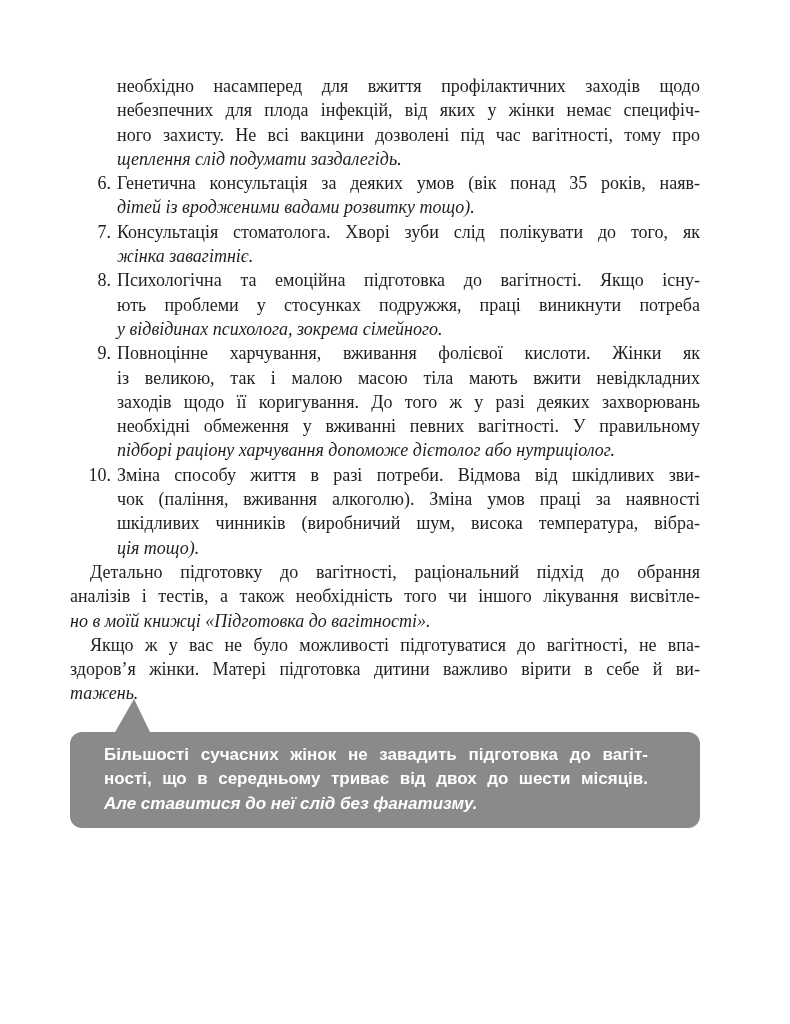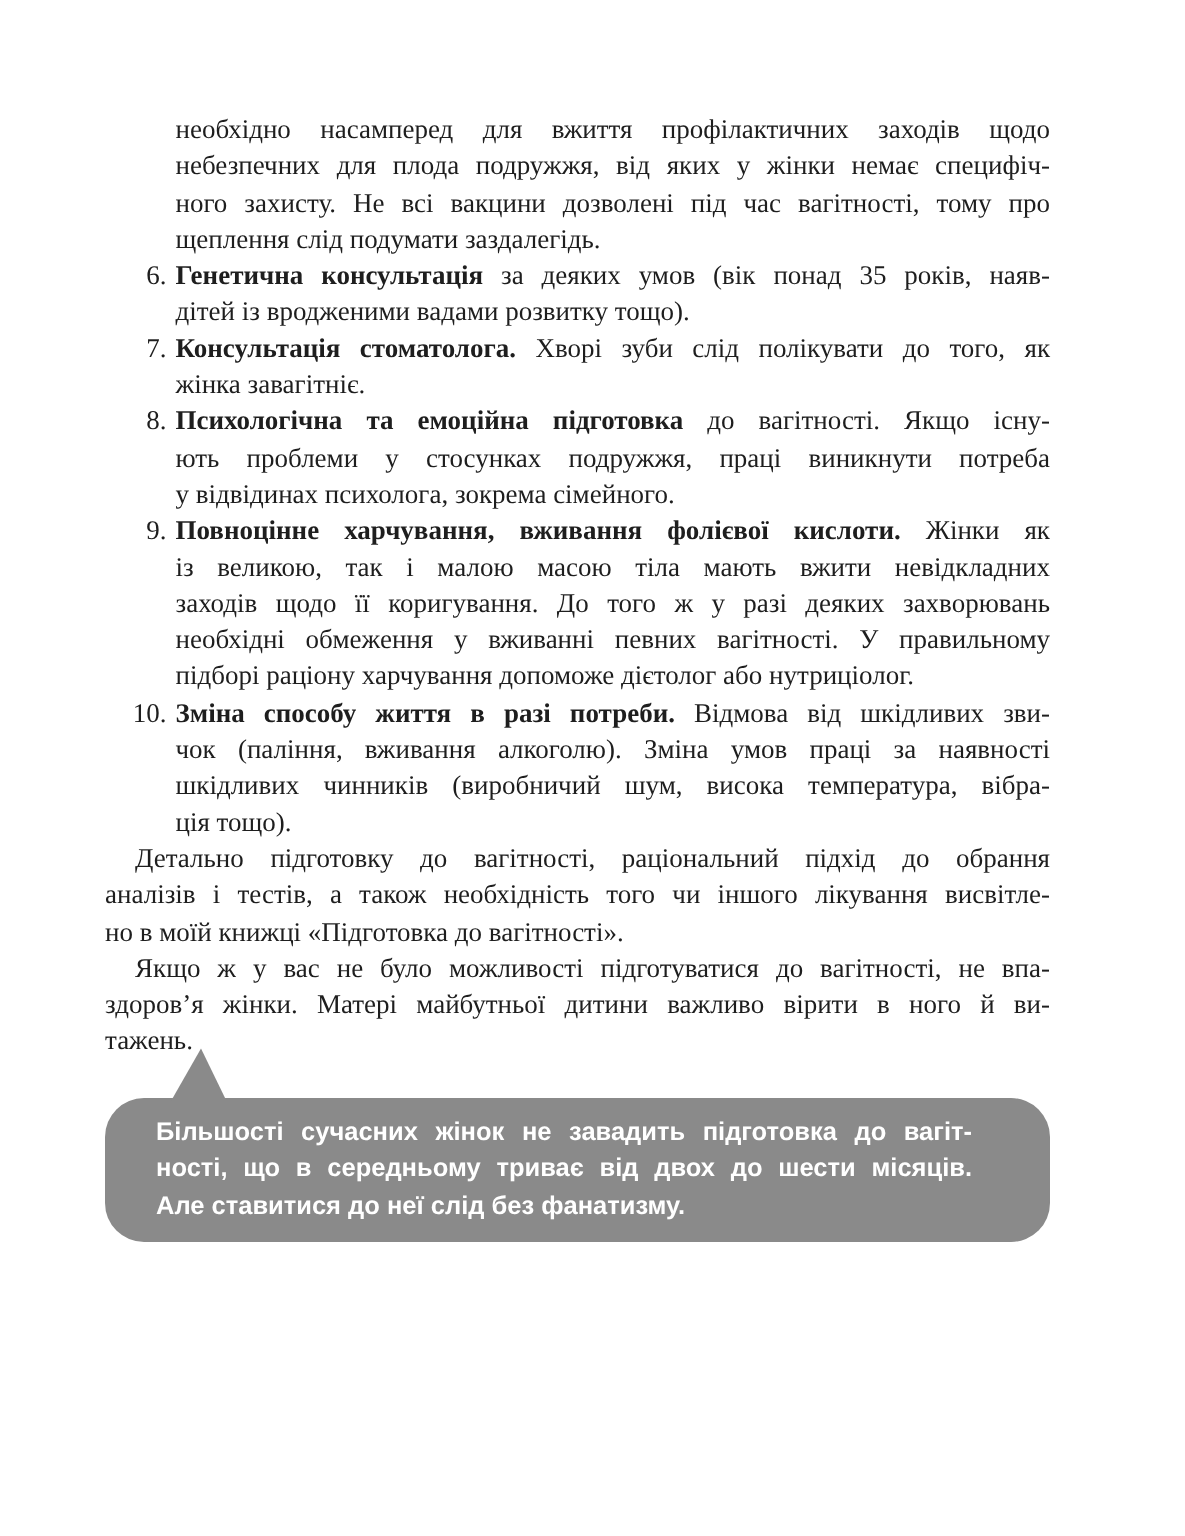--- a/index.html
+++ b/index.html
@@ -10,33 +10,33 @@
     box-sizing: border-box;
     padding: 74px 90px 0 70px;
     background: #ffffff;
     font-family: "Liberation Serif", "DejaVu Serif", serif;
     font-size: 18px;
     line-height: 24.3px;
     color: #1e1e1e;
     overflow: hidden;
   }
   .line { text-align: justify; text-align-last: justify; }
-  .line.last { text-align-last: left; }
+  .line.last { text-align-last: left; font-style: italic; }
   .line.indent { text-indent: 20px; }
   .hang { position: relative; padding-left: 47px; }
   .num {
     position: absolute;
     left: 0; top: 0;
     width: 41px;
     text-align: right;
   }
-  .lead { font-weight: bold; }
+  .lead { font-weight: normal; }
   .callout-wrap { position: relative; margin-top: 26px; }
   .callout {
-    border-radius: 26px;
+    border-radius: 12px;
     padding: 11px 52px 12px 34px;
     font-family: "Liberation Sans", "DejaVu Sans", sans-serif;
     font-weight: bold;
     font-size: 17px;
     line-height: 24.5px;
   }
   .callout-tail {
     position: absolute;
     top: -33px;
     left: 44px;
@@ -46,21 +46,21 @@
     border-bottom: 35px solid #8a8a8a;
   }
 </style>
 </head>
 <body>
 
 <div class="page" style="background: rgb(255, 255, 255); color: rgb(30, 30, 30);">
 
   <div class="hang">
     <div class="line">необхідно насамперед для вжиття профілактичних заходів щодо</div>
-    <div class="line">небезпечних для плода подружжя, від яких у жінки немає специфіч-</div>
+    <div class="line">небезпечних для плода інфекцій, від яких у жінки немає специфіч-</div>
     <div class="line">ного захисту. Не всі вакцини дозволені під час вагітності, тому про</div>
     <div class="line last">щеплення слід подумати заздалегідь.</div>
   </div>
 
   <div class="hang">
     <span class="num">6.</span>
     <div class="line"><span class="lead">Генетична консультація</span><span> за деяких умов (вік понад 35 років, наяв-</span></div>
     <div class="line last">дітей із вродженими вадами розвитку тощо).</div>
   </div>
 
@@ -95,21 +95,21 @@
   </div>
 
   <div>
     <div class="line indent">Детально підготовку до вагітності, раціональний підхід до обрання</div>
     <div class="line">аналізів і тестів, а також необхідність того чи іншого лікування висвітле-</div>
     <div class="line last">но в моїй книжці «Підготовка до вагітності».</div>
   </div>
 
   <div>
     <div class="line indent">Якщо ж у вас не було можливості підготуватися до вагітності, не впа-</div>
-    <div class="line">здоров’я жінки. Матері майбутньої дитини важливо вірити в ного й ви-</div>
+    <div class="line">здоров’я жінки. Матері підготовка дитини важливо вірити в себе й ви-</div>
     <div class="line last">тажень.</div>
   </div>
 
   <div class="callout-wrap">
     <div class="callout-tail" style="border-bottom-color: rgb(138, 138, 138);"></div>
     <div class="callout" style="background: rgb(138, 138, 138); color: rgb(255, 255, 255);">
       <div class="line">Більшості сучасних жінок не завадить підготовка до вагіт-</div>
       <div class="line">ності, що в середньому триває від двох до шести місяців.</div>
       <div class="line last">Але ставитися до неї слід без фанатизму.</div>
     </div>

